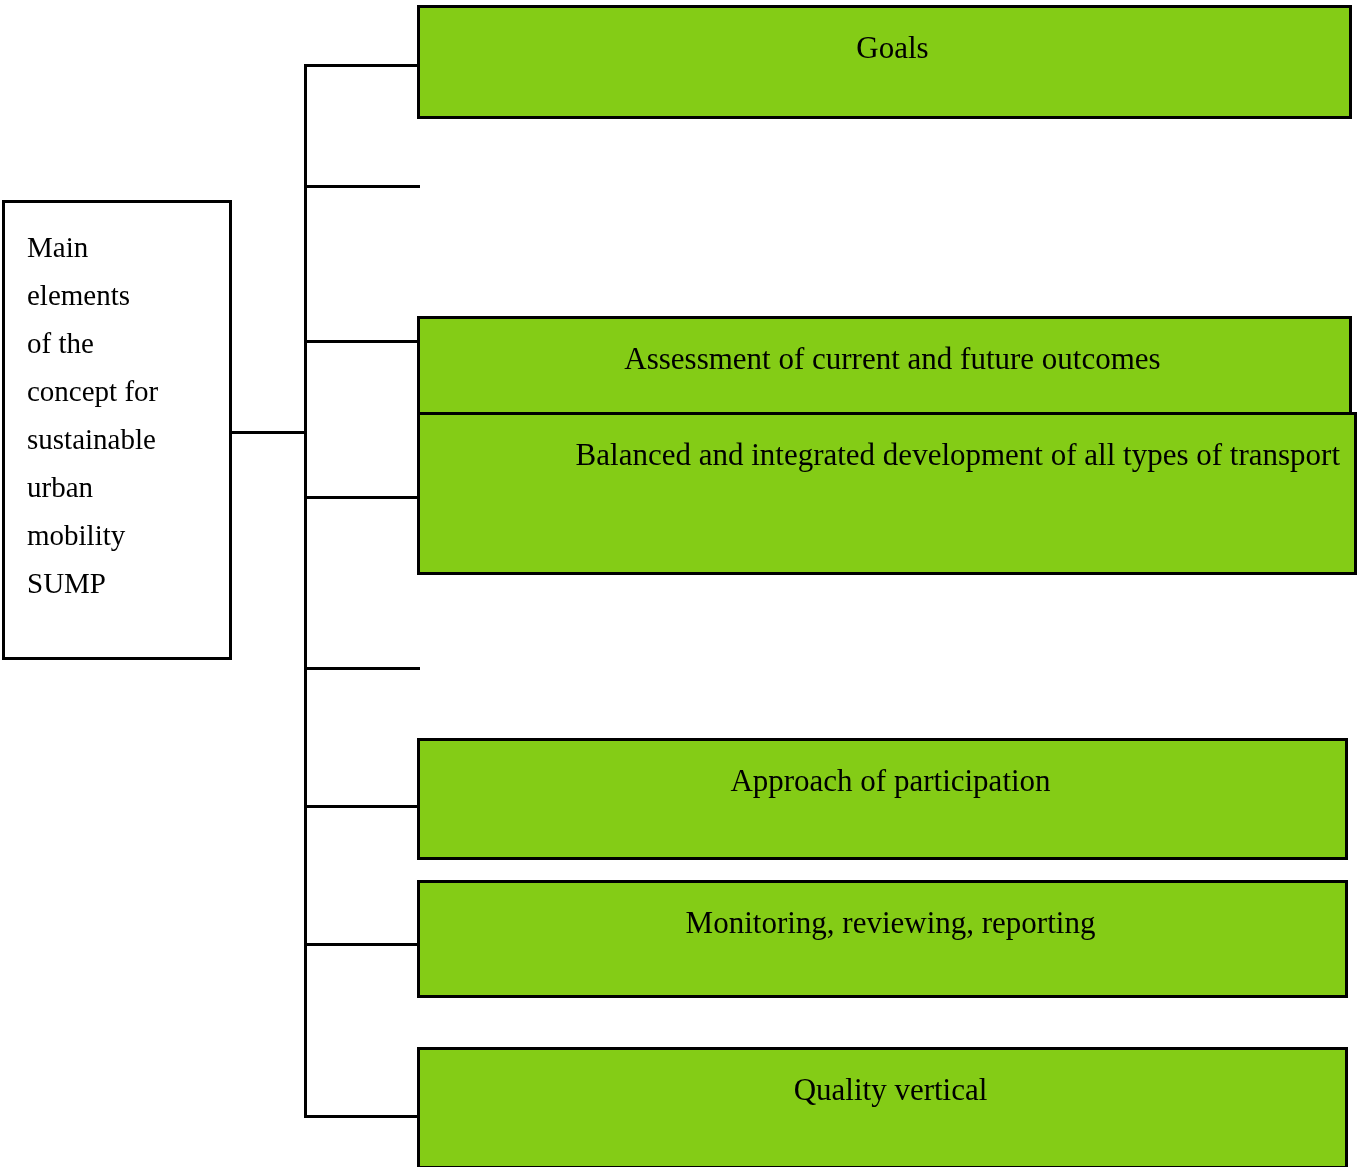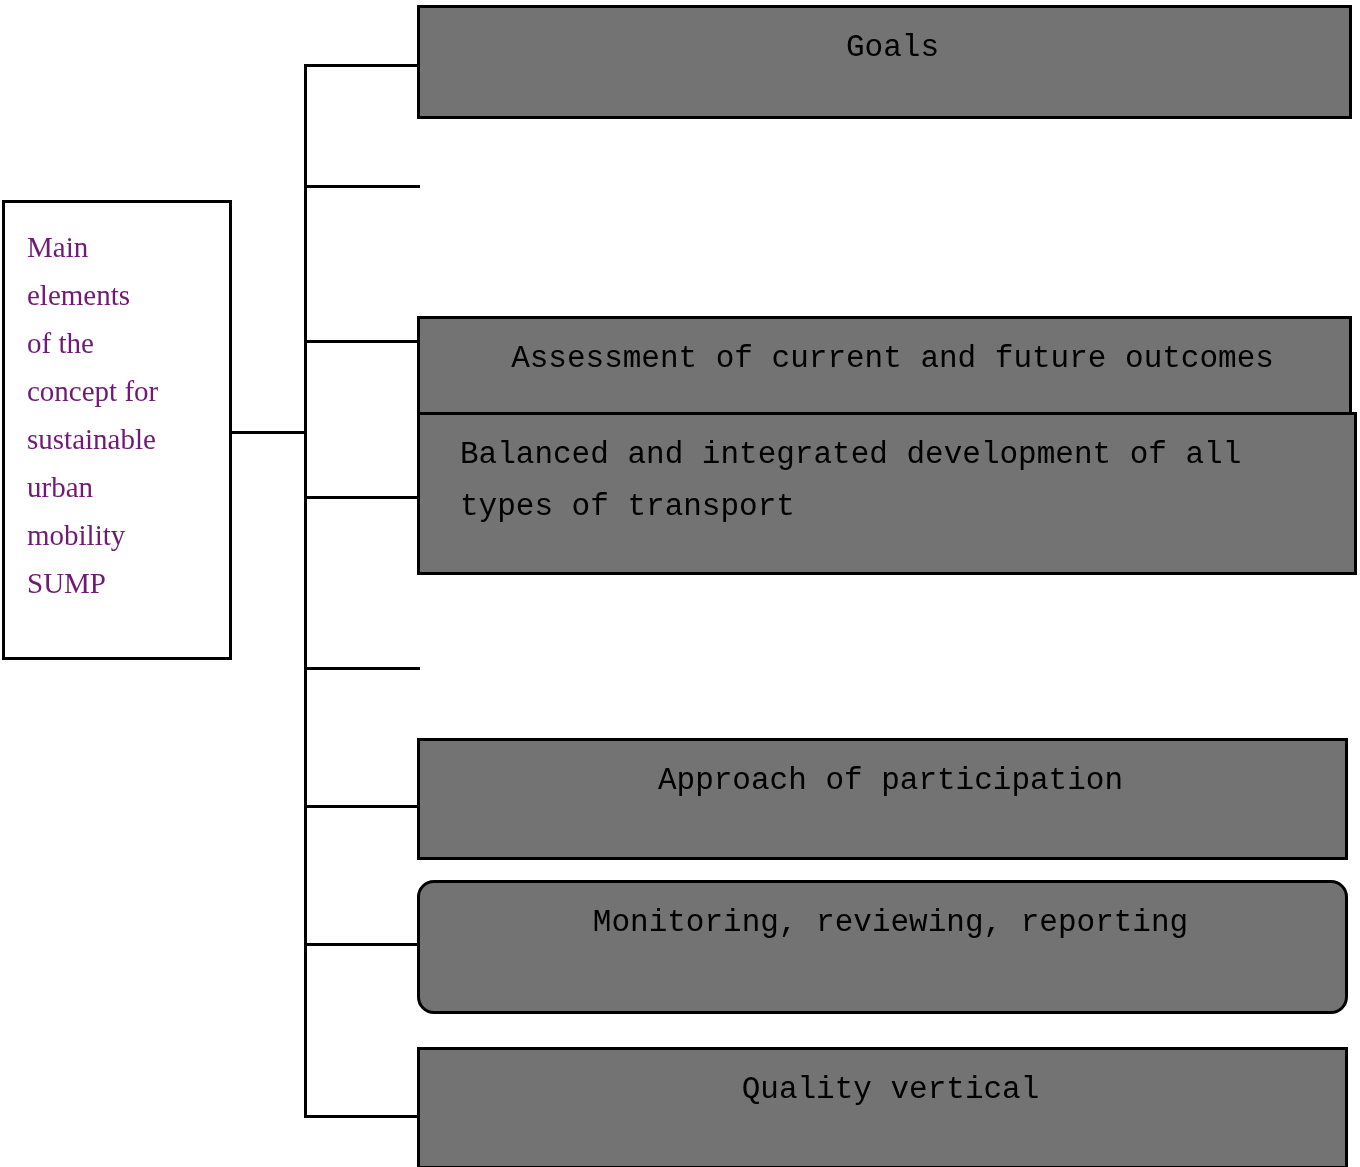--- a/index.html
+++ b/index.html
@@ -12,56 +12,55 @@
     width: 1360px;
     height: 1167px;
     background: #ffffff;
     font-family: "Liberation Serif", "DejaVu Serif", serif;
     overflow: hidden;
   }
   .node-box {
     position: absolute;
     box-sizing: border-box;
     border: 3px solid #000000;
-    background: #737373;
-    font-family: Liberation Mono, monospace;
+    background: #84cc16;
   }
   .root-box {
     position: absolute;
     box-sizing: border-box;
     border: 3px solid #000000;
     background: #ffffff;
     left: 2px;
     top: 200px;
     width: 230px;
     height: 460px;
   }
   .root-label {
     position: absolute;
     left: 22px;
     top: 20px;
     width: 188px;
     font-size: 29px;
     line-height: 48px;
-    color: #701a75;
+    color: #000000;
     text-align: left;
     white-space: pre-line;
   }
   .leaf-label {
     position: absolute;
     left: 34px;
     top: 14px;
     right: 18px;
     font-size: 31px;
     line-height: 52px;
     color: #000000;
     text-align: center;
   }
   .leaf-label.wrap2 {
-    text-align: left;
+    text-align: right;
     left: 40px;
     right: 14px;
   }
   .v-spine {
     position: absolute;
     background: #000000;
     left: 304px;
     top: 64px;
     width: 3px;
     height: 1054px;
@@ -122,21 +121,21 @@
 
   <div class="node-box" style="left:417px; top:412px; width:940px; height:163px;">
     <div class="leaf-label wrap2">Balanced and integrated development of all types of transport</div>
   </div>
 
 
   <div class="node-box" style="left:417px; top:738px; width:931px; height:122px;">
     <div class="leaf-label">Approach of participation</div>
   </div>
 
-  <div class="node-box" style="left:417px; top:880px; width:931px; height:134px;border-radius:17px;">
+  <div class="node-box" style="left:417px; top:880px; width:931px; height:118px;">
     <div class="leaf-label">Monitoring, reviewing, reporting</div>
   </div>
 
   <div class="node-box" style="left:417px; top:1047px; width:931px; height:122px;">
     <div class="leaf-label">Quality vertical</div>
   </div>
 
 </div>
 
 </body></html>

